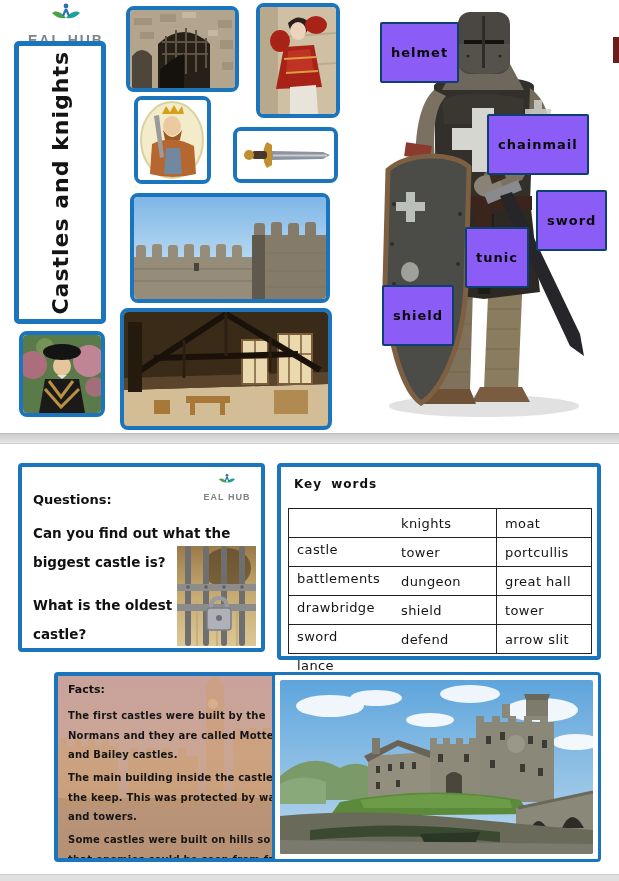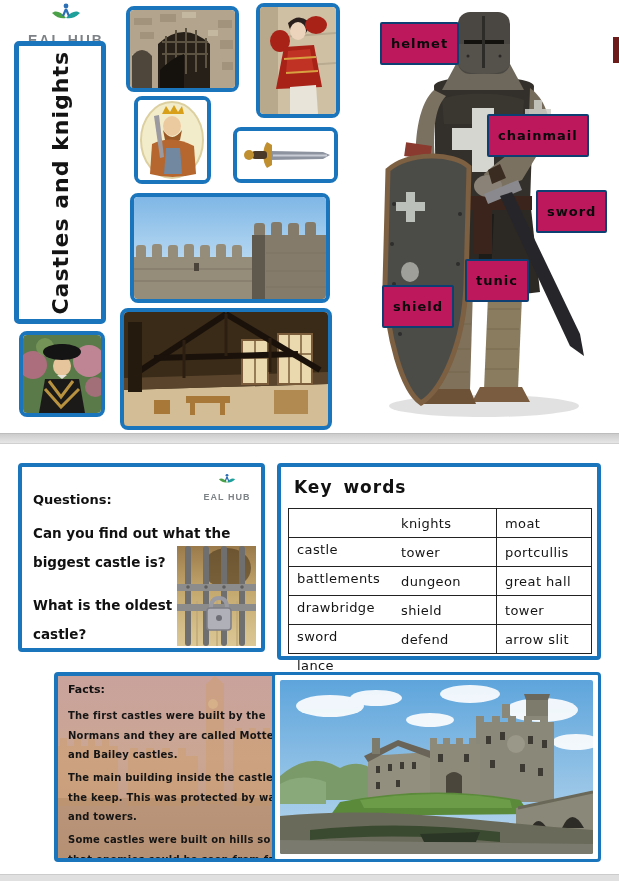--- a/index.html
+++ b/index.html
@@ -32,26 +32,26 @@
   .f-gate{left:126px;top:6px;width:113px;height:86px;}
   .f-woman{left:256px;top:3px;width:84px;height:115px;}
   .f-king{left:134px;top:96px;width:77px;height:88px;}
   .f-sword{left:233px;top:127px;width:105px;height:56px;}
   .f-battlements{left:130px;top:193px;width:200px;height:110px;}
   .f-hall{left:120px;top:308px;width:212px;height:122px;}
   .f-portrait{left:19px;top:331px;width:86px;height:86px;}
 
   
   .knight{position:absolute;left:372px;top:4px;width:222px;height:422px;}
-  .lbl{position:absolute;background:#be185d;border:2px solid #0d3f73;color:#0a0a0a;
-       font-weight:700;font-size:13px;letter-spacing:1px;padding:12px 9px;border-radius:2px;}
+  .lbl{position:absolute;background:#8b5cf6;border:2px solid #0d3f73;color:#0a0a0a;
+       font-weight:700;font-size:13px;letter-spacing:1px;padding:21px 9px;border-radius:2px;}
   .lbl-helmet{left:380px;top:22px;}
   .lbl-chainmail{left:487px;top:114px;}
   .lbl-sword{left:536px;top:190px;}
-  .lbl-tunic{left:465px;top:227px;margin-top:32px;}
+  .lbl-tunic{left:465px;top:227px;}
   .lbl-shield{left:382px;top:285px;}
   .red-sliver{position:absolute;left:613px;top:37px;width:6px;height:26px;background:#6e1b1b;}
 
   
   .divider{position:absolute;left:0;top:433px;width:619px;height:9px;
            background:linear-gradient(#cccccc,#e6e6e6);border-top:1px solid #bdbdbd;
            border-bottom:1px solid #d0d0d0;}
   .bottom-band{position:absolute;left:0;top:874px;width:619px;height:7px;
            background:#e0e0e0;border-top:1px solid #cccccc;}
 
@@ -59,21 +59,21 @@
   .questions-box{left:18px;top:463px;width:247px;height:189px;}
   .q-heading{position:absolute;left:11px;top:9px;font-size:13px;font-weight:700;color:#111;margin-top:16px;}
   .q-text{position:absolute;font-size:13.5px;font-weight:700;color:#111;line-height:2.15;}
   .q1{left:11px;top:52px;width:212px;}
   .q2{left:11px;top:124px;width:150px;}
   .portcullis{position:absolute;right:5px;bottom:2px;width:79px;height:100px;}
   .portcullis svg{display:block;width:100%;height:100%;}
 
   
   .keywords-box{left:277px;top:463px;width:324px;height:197px;}
-  .kw-title{position:absolute;left:13px;top:10px;font-size:17px;font-weight:700;
+  .kw-title{position:absolute;left:13px;top:10px;font-size:12px;font-weight:700;
             letter-spacing:1px;word-spacing:4px;color:#111;}
   .kw-table{position:absolute;left:7px;top:41px;width:302px;border:1px solid #222;}
   .kw-row{display:flex;border-bottom:1px solid #222;height:28px;}
   .kw-row:last-child{border-bottom:none;}
   .kw-cell{border-right:1px solid #222;display:flex;align-items:center;padding-left:8px;
            font-size:13px;color:#141414;letter-spacing:.4px;box-sizing:border-box;}
   .kw-cell:nth-child(1){width:104px;margin-top:40px;}
   .kw-cell:nth-child(2){width:104px;}
   .kw-cell:nth-child(3){width:94px;border-right:none;text-align:right;}
   .hl{background:#f3f3f3;}

